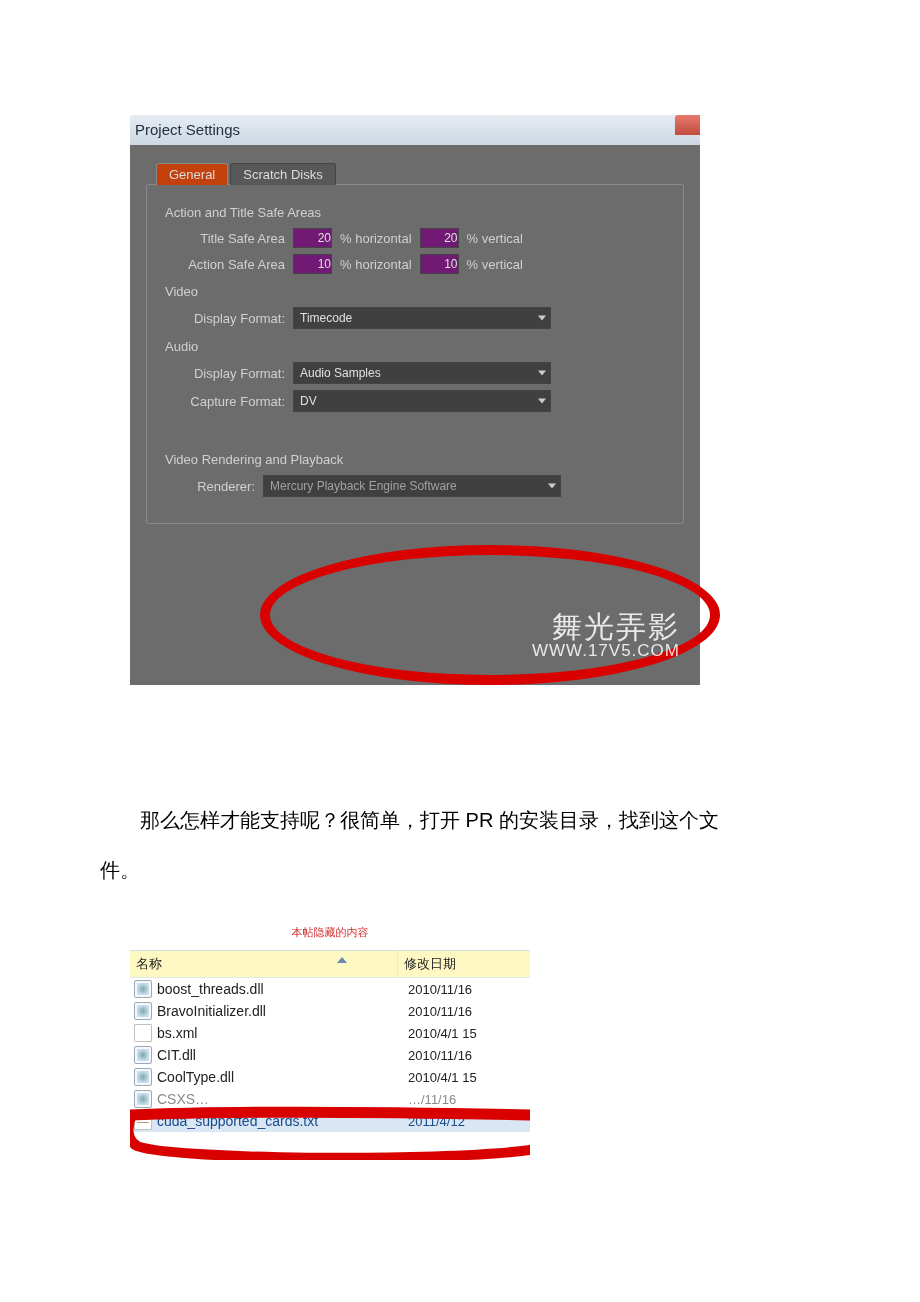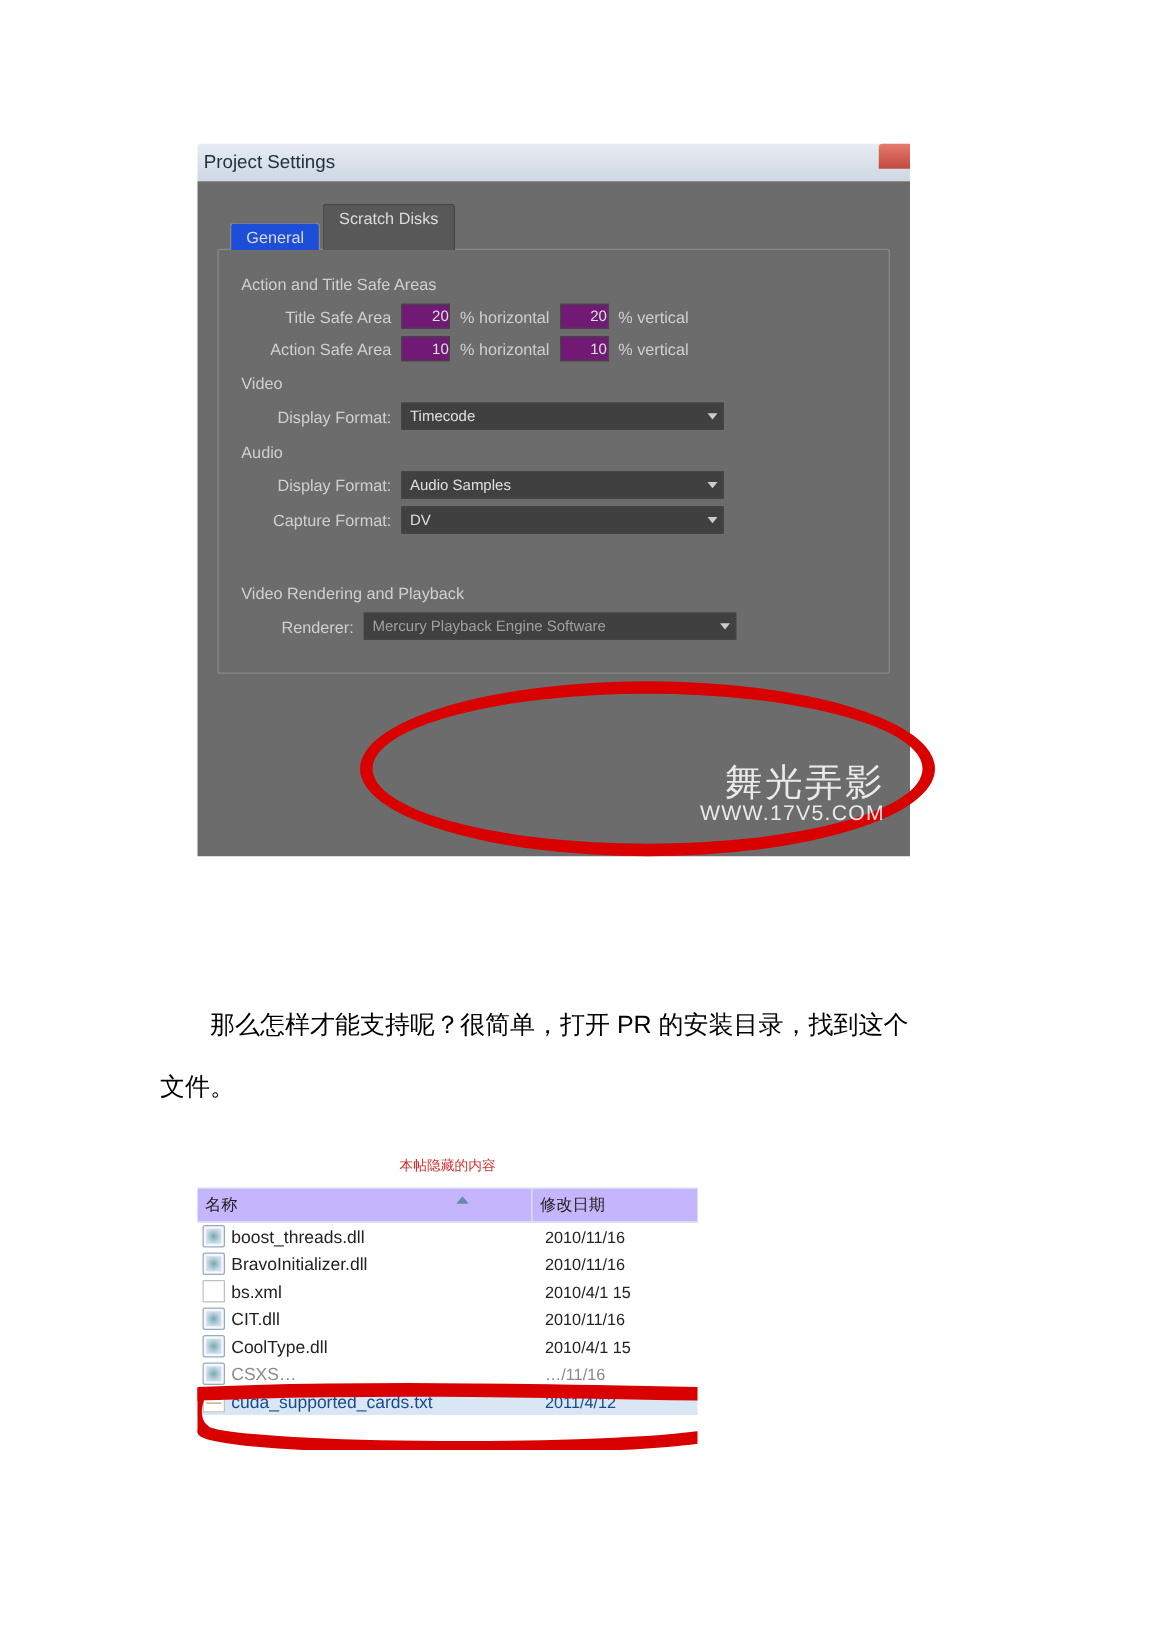--- a/index.html
+++ b/index.html
@@ -5,21 +5,21 @@
   body {
     margin: 0;
     padding: 0;
     background: #fff;
     font-family: "Helvetica Neue", Arial, sans-serif;
     width: 920px;
   }
   .page {
     width: 884px;
     box-sizing: border-box;
-    padding: 0 60px 60px 88px;
+    padding: 0 60px 60px 60px;
   }
 
   
   .ps-wrap {
     margin: 115px 70px 0 70px;
     position: relative;
     width: 570px;
     height: 570px;
   }
   .ps-titlebar {
@@ -58,23 +58,22 @@
   }
   .tab {
     padding: 3px 12px;
     background: #585858;
     border: 1px solid #444;
     border-bottom: none;
     border-radius: 3px 3px 0 0;
     font-size: 13px;
   }
   .tab.active {
-    background: #1d4ed8;
+    background: #c2410c;
     border-color: #888;
-    margin-top: 15px;
   }
   .sub-body {
     border: 1px solid #888;
     border-radius: 2px;
     padding: 10px 18px 20px 18px;
     margin-top: -1px;
   }
   .group-title {
     font-size: 13px;
     color: #d0d0d0;
@@ -178,21 +177,21 @@
     margin: 4px 0 10px 0;
   }
   .fl-table {
     width: 100%;
     border-top: 1px solid #d5dde5;
     font-size: 14px;
     color: #222;
   }
   .fl-header {
     display: flex;
-    background: #c4b5fd;
+    background: #fef9c3;
     border-bottom: 1px solid #e0e6ec;
     font-size: 13px;
     color: #222;
   }
   .fl-header .col-name {
     flex: 1;
     padding: 4px 6px;
     border-right: 1px solid #e0e6ec;
     position: relative;
   }

